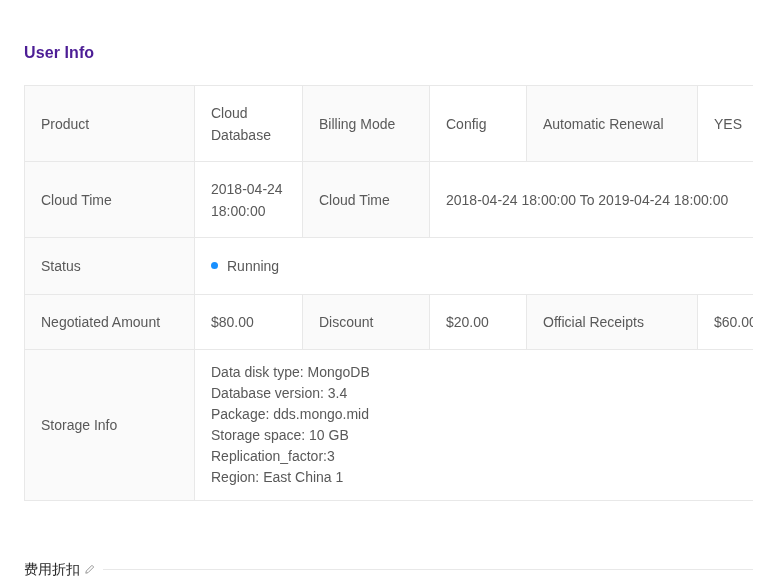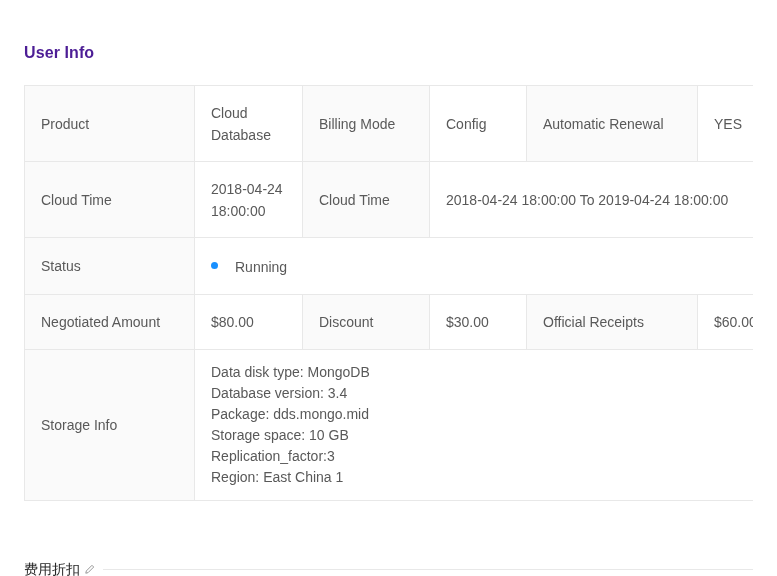--- a/index.html
+++ b/index.html
@@ -93,21 +93,20 @@
     height: 7px;
     border-radius: 50%;
     background: #1890ff;
     margin-right: 9px;
     vertical-align: middle;
     position: relative;
     top: -1px;
   }
   .status-text {
     vertical-align: middle;
-    margin-left: 8px;
   }
 
   .config-list {
     margin: 0;
     padding: 0;
     list-style: none;
   }
   .config-list li {
     font-size: 14px;
     line-height: 21px;
@@ -180,21 +179,21 @@
             <td class="lbl c1">Status</td>
             <td class="val status-cell" colspan="5">
               <span class="status-dot" style="background: rgb(24, 144, 255);"></span><span class="status-text">Running</span>
             </td>
           </tr>
 
           <tr class="row-amount">
             <td class="lbl c1">Negotiated Amount</td>
             <td class="val c2">$80.00</td>
             <td class="lbl c3">Discount</td>
-            <td class="val c4">$30.00</td>
+            <td class="val c4">$20.00</td>
             <td class="lbl c5">Official Receipts</td>
             <td class="val c6">$60.00</td>
           </tr>
 
           <tr class="row-config">
             <td class="lbl c1">Storage Info</td>
             <td class="val" colspan="5">
               <ul class="config-list">
                 <li>Data disk type: MongoDB</li>
                 <li>Database version: 3.4</li>

